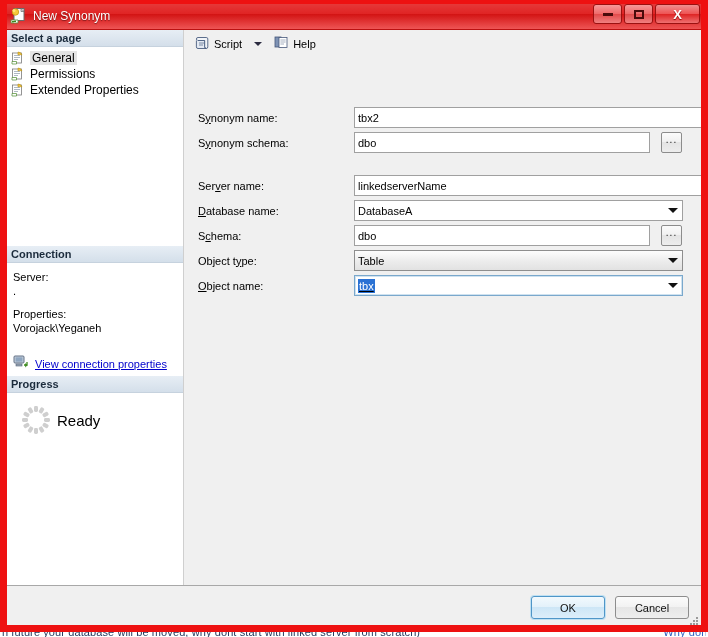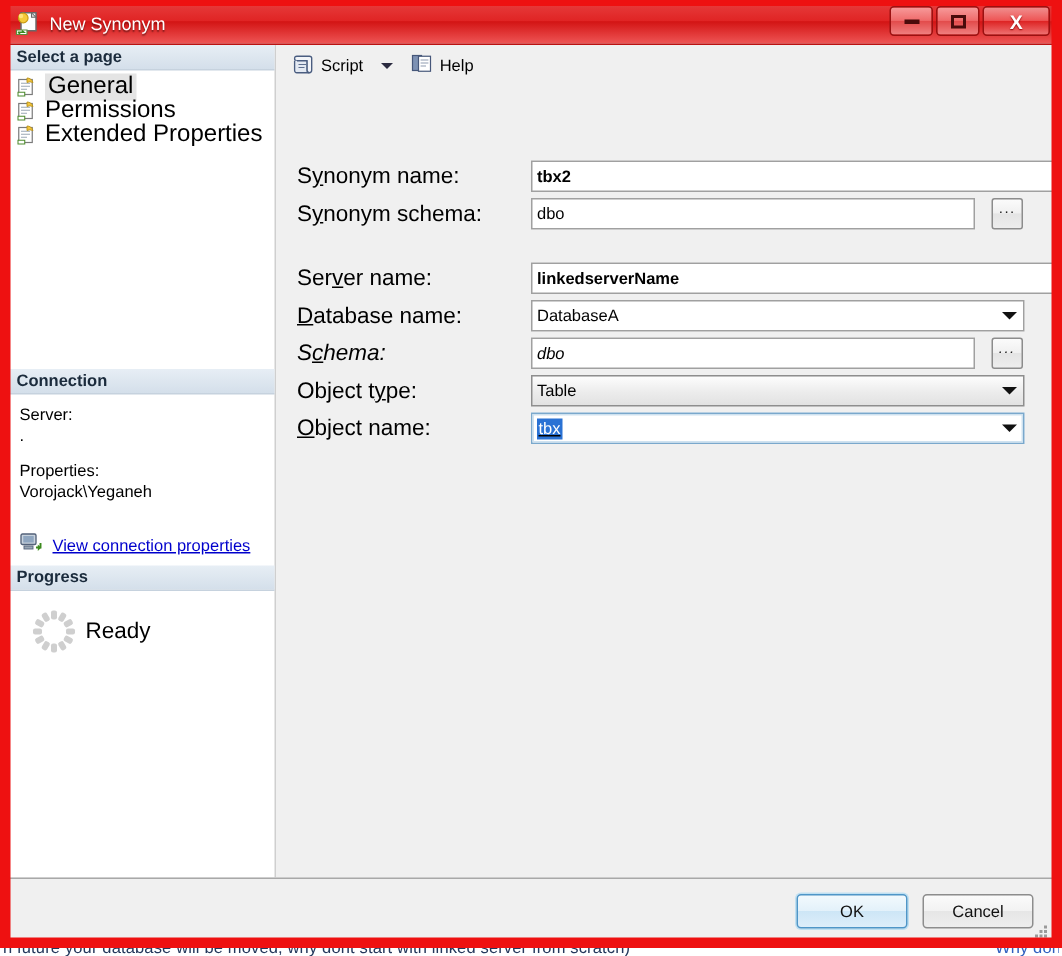--- a/index.html
+++ b/index.html
@@ -113,21 +113,21 @@
     font-size: 11px;
     color: #1b2b3c;
     padding: 2px 0 0 6px;
     flex: none;
   }
   #pagelist { padding: 3px 0 0 4px; flex: none; }
   .page-item {
     display: flex; align-items: center;
     height: 16px;
     padding-left: 2px;
-    font-size: 16px;
+    font-size: 12px;
   }
   .page-item .lbl { margin-left: 5px; }
   .page-item.selected .lbl { background: #e4e4e4; padding: 0 2px; }
   .pg-icon { width: 14px; height: 14px; position: relative; flex: none; }
 
   #leftfill { flex: 1; }
 
   #conn-body { padding: 7px 0 4px 8px; font-size: 11px; line-height: 14px; flex:none;}
   #conn-body .blk { margin-bottom: 9px; }
   #conn-link-row { display: flex; align-items: center; margin-top: 20px; }
@@ -173,36 +173,36 @@
   .row {
     position: absolute;
     left: 0; right: 0;
     height: 21px;
     display: flex;
     align-items: center;
   }
   .row .rlabel {
     width: 170px;
     padding-left: 14px;
-    font-size: 15px;
+    font-size: 11px;
     flex: none;
   }
   .rlabel u { text-decoration: underline; }
 
   .ctl {
     height: 21px;
     background: #ffffff;
     border: 1px solid #a0a0a0;
     display: flex;
     align-items: center;
     padding: 0 3px;
     font-size: 11px;
     color: #000;
   }
-  .ctl.w-full { width: 377px; font-weight: bold; }
+  .ctl.w-full { width: 377px; }
   .ctl.w-short { width: 296px; }
 
   .combo {
     height: 21px;
     border: 1px solid #a0a0a0;
     background: #ffffff;
     display: flex;
     align-items: center;
     justify-content: space-between;
     padding: 0 4px 0 3px;
@@ -503,21 +503,21 @@
         <div class="row" style="top:143px;">
           <div class="rlabel">
             <span></span><u>D</u><span>atabase name:</span>
           </div>
           <div class="combo">
             <span>DatabaseA</span>
             <span class="caret-dn"></span>
           </div>
         </div>
 
-        <div class="row" style="top:168px;font-style:italic;">
+        <div class="row" style="top:168px;">
           <div class="rlabel">
             <span>S</span><u>c</u><span>hema:</span>
           </div>
           <div class="ctl w-short">
             <span>dbo</span>
           </div>
           <div class="browse-btn">...</div>
         </div>
 
         <div class="row" style="top:193px;">

